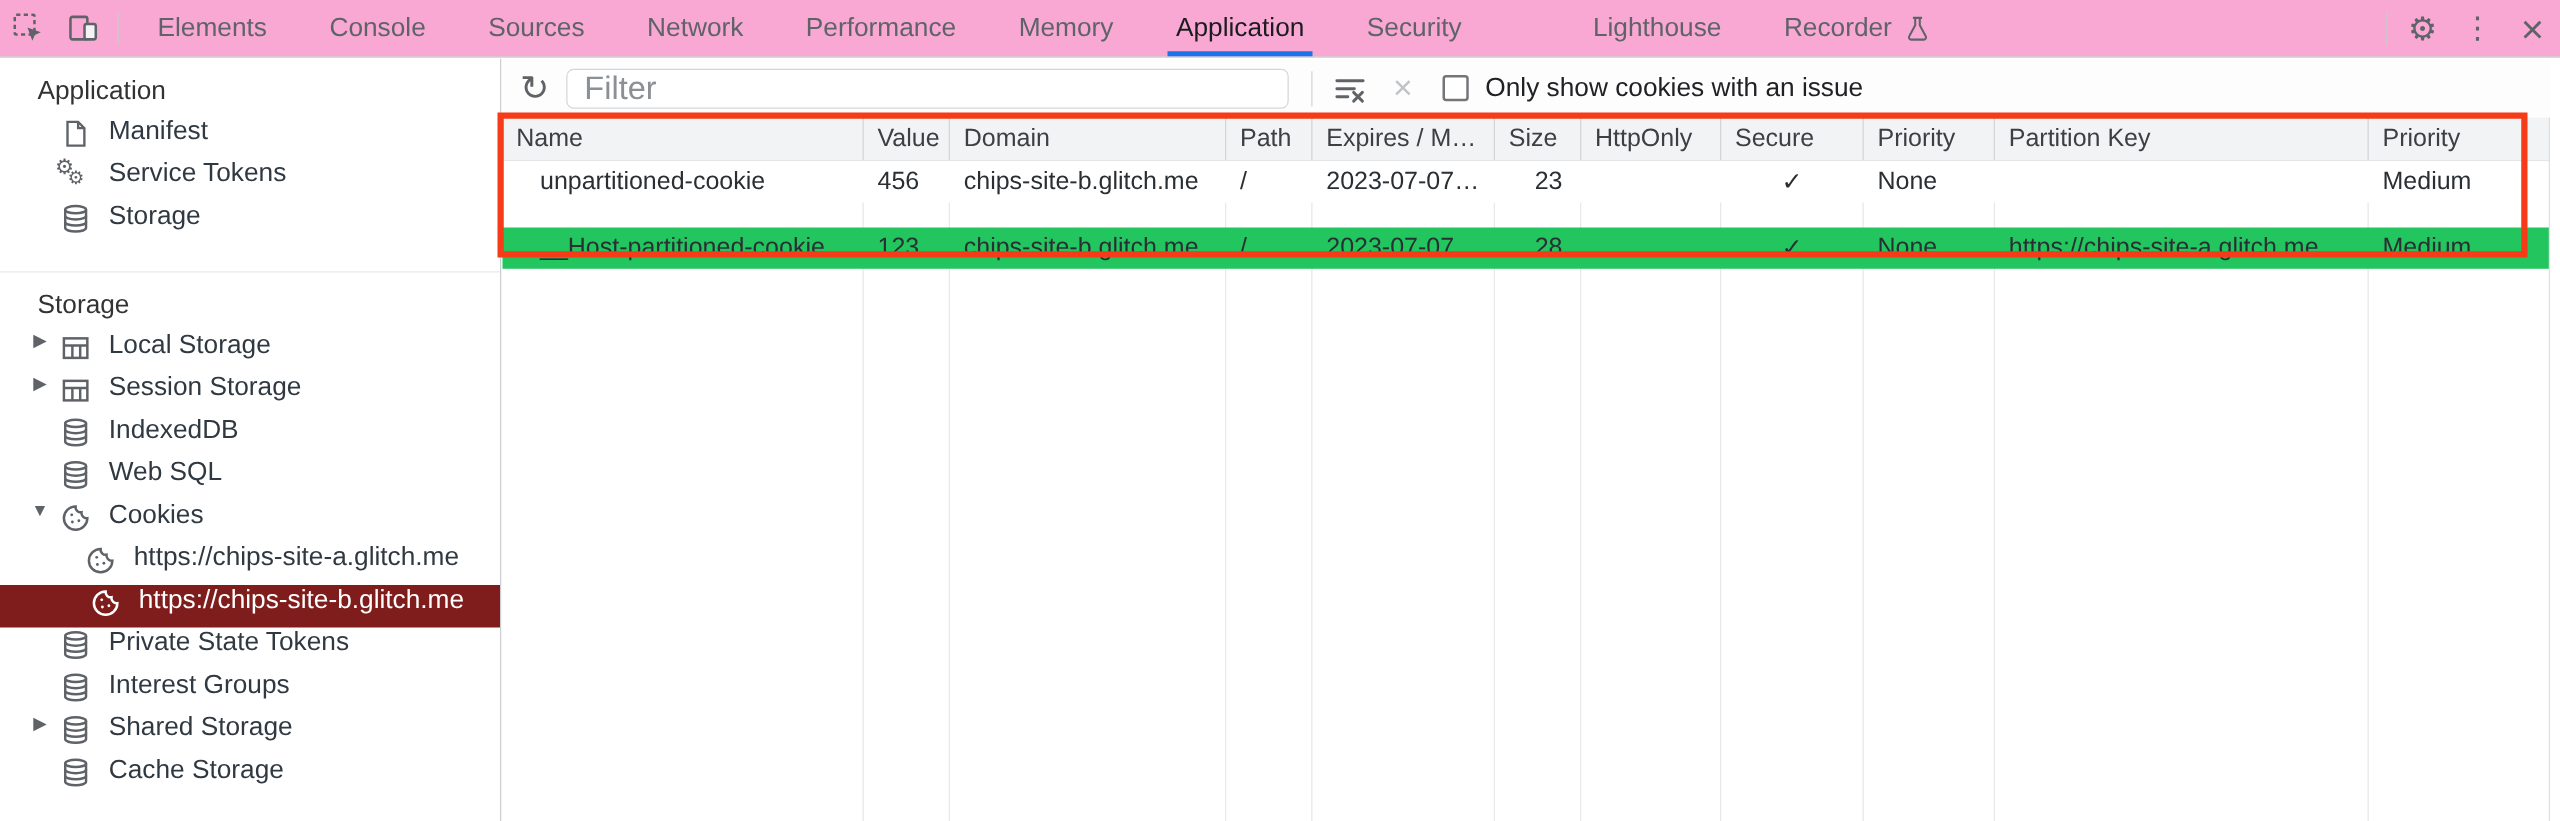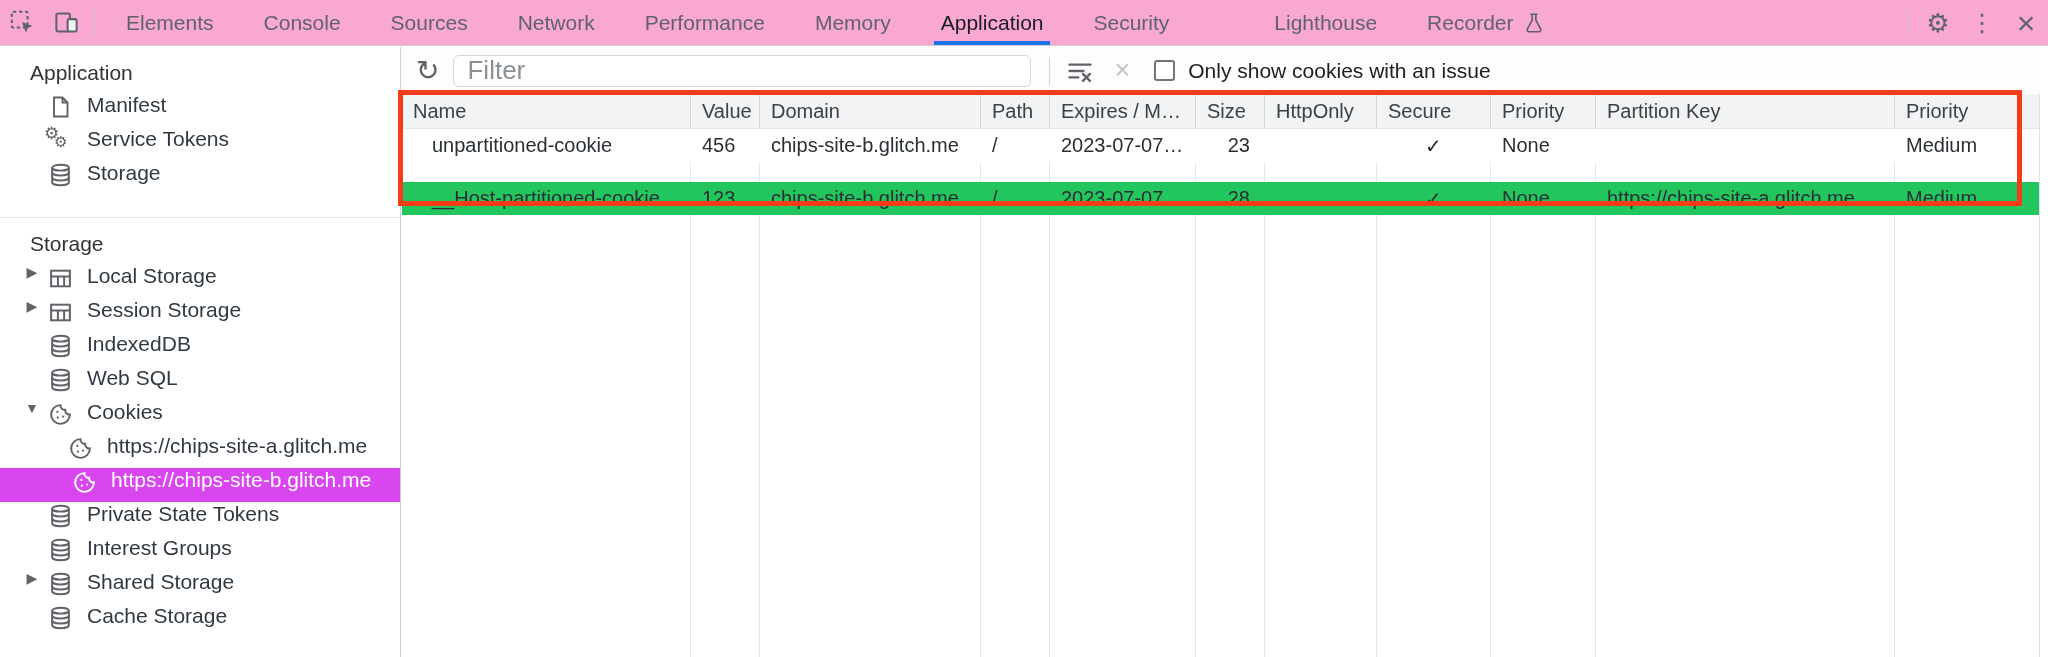--- a/index.html
+++ b/index.html
@@ -50,21 +50,21 @@
   .side-item .arrow {
     width:24px; margin-left:20px; font-size:14px; color:#5f6368;
     text-align:center; flex:none;
   }
   .side-item .s-icon {
     width:28px; height:28px; margin-left:2px; flex:none;
     display:flex; align-items:center; justify-content:center; color:#5f6368;
   }
   .side-item .s-label { margin-left:13px; white-space:nowrap; }
   .side-item.child { padding-left:20px; }
-  .side-item.selected { background:#d946ef; color:#ffffff;padding-left:24px; }
+  .side-item.selected { background:#7f1d1d; color:#ffffff;padding-left:24px; }
   .side-item.selected .s-icon, .side-item.selected .arrow { color:#ffffff; }
   .gear2 { position:relative; width:28px; height:28px; }
   .gear2 .g1 { position:absolute; left:-2px; top:-4px; font-size:17px; }
   .gear2 .g2 { position:absolute; left:8px; top:6px; font-size:15px; }
 
   
   .main { position:absolute; left:402px; top:47px; right:0; bottom:0; background:#fff; }
   .right-edge { position:absolute; top:47px; bottom:0; right:8px; width:1px; background:#dddfe1; }
 
   .cookie-toolbar { position:absolute; left:0; top:0; right:8px; height:47px;

